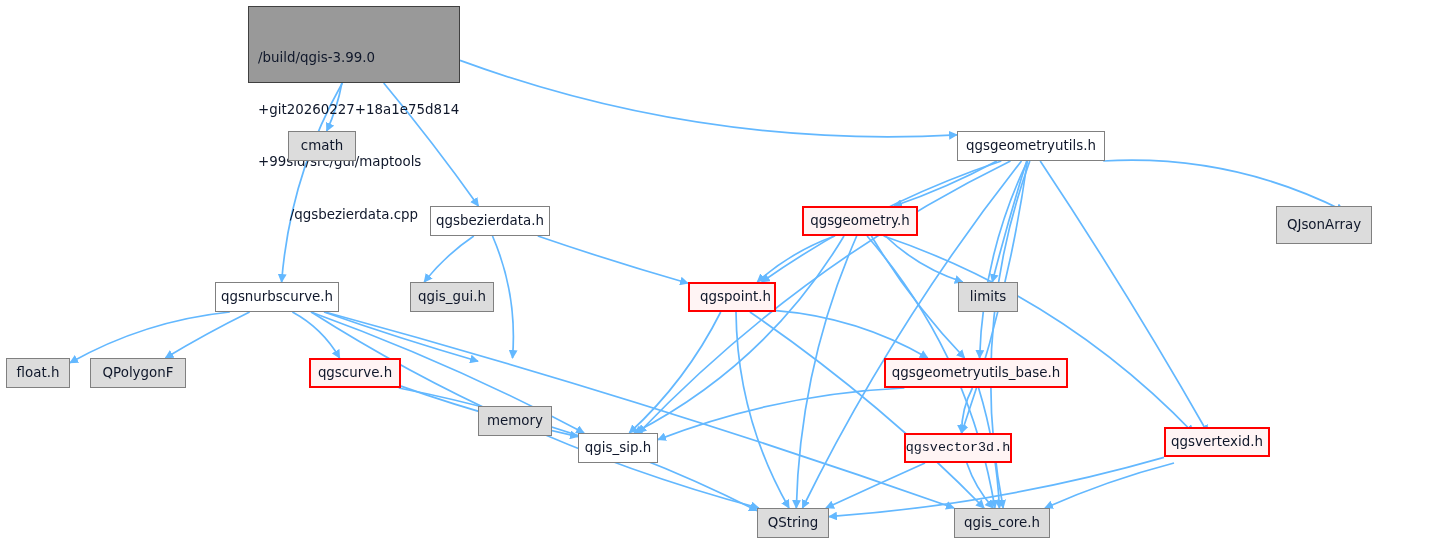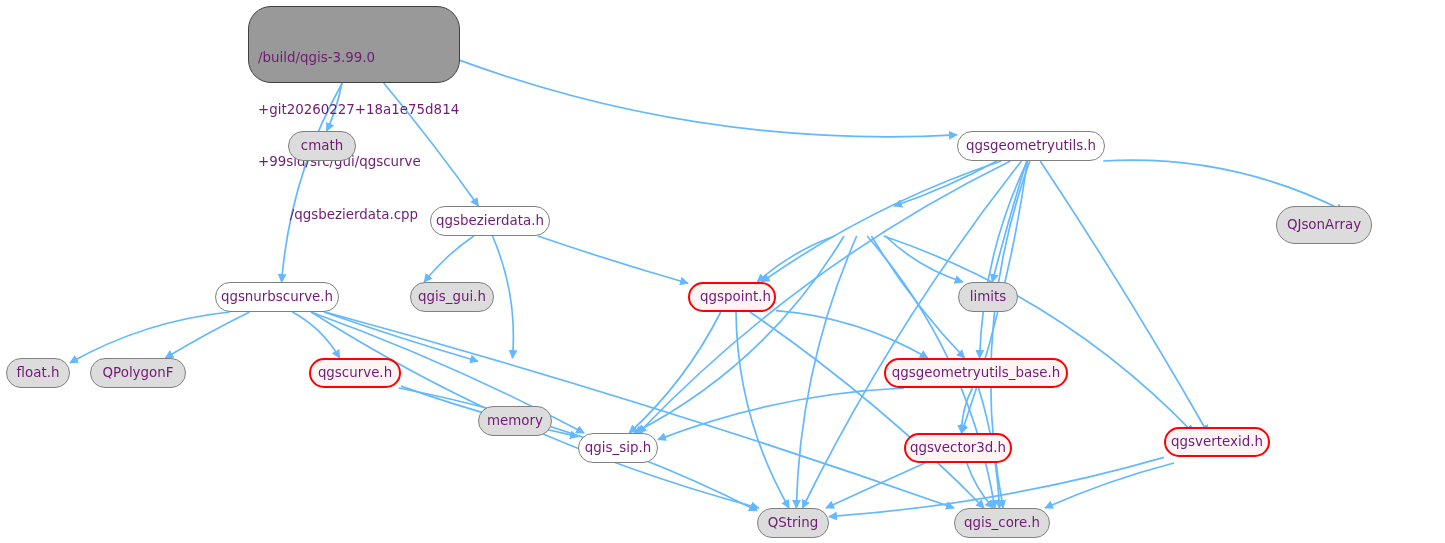--- a/index.html
+++ b/index.html
@@ -23,25 +23,24 @@
     height: 543px;
   }
   .node {
     position: absolute;
     box-sizing: border-box;
     display: flex;
     align-items: center;
     justify-content: center;
     text-align: center;
     font-size: 13.4px;
-    color: #701a75;
+    color: #0f172a;
     line-height: 1.16;
     white-space: pre;
     z-index: 5;
-    border-radius: 23px;
   }
   
   .node.sys {
     background: #dcdcdc;
     border: 1px solid #808080;
   }
   
   .node.plain {
     background: #ffffff;
     border: 1px solid #808080;
@@ -119,35 +118,36 @@
         <path d="M 925.0 463.0 Q 875.4 485.3 826.0 508.0"></path>
         <path d="M 966.8 463.0 Q 975.4 488.2 993.2 508.0"></path>
         <path d="M 1164.0 457.4 Q 999.6 504.5 829.0 516.6"></path>
         <path d="M 1174.0 463.0 Q 1107.7 480.2 1045.0 508.0"></path>
       </g>
   </svg>
 
   <div class="node root" style="left:248px; top:6px; width:212px; height:77px;">
     <span class="ln">/build/qgis-3.99.0</span>
     <span class="ln">+git20260227+18a1e75d814</span>
-    <span class="ln">+99sid/src/gui/qgscurve</span>
+    <span class="ln">+99sid/src/gui/maptools</span>
     <span class="ln indented">/qgsbezierdata.cpp</span>
   </div>
 
 <div class="node sys" style="left: 288px; top: 131px; width: 68px; height: 30px;">cmath</div>
     <div class="node plain" style="left: 957px; top: 131px; width: 148px; height: 30px;">qgsgeometryutils.h</div>
     <div class="node plain" style="left: 430px; top: 206px; width: 120px; height: 30px;">qgsbezierdata.h</div>
+    <div class="node hot" style="left: 802px; top: 206px; width: 116px; height: 30px;">qgsgeometry.h</div>
     <div class="node sys" style="left: 1276px; top: 206px; width: 96px; height: 38px;">QJsonArray</div>
     <div class="node plain" style="left: 215px; top: 282px; width: 124px; height: 30px;">qgsnurbscurve.h</div>
     <div class="node sys" style="left: 366px; top: 282px; width: 84px; height: 30px; margin-left: 44px;">qgis_gui.h</div>
     <div class="node hot" style="left: 688px; top: 282px; width: 88px; height: 30px; padding-left: 7px;">qgspoint.h</div>
     <div class="node sys" style="left: 958px; top: 282px; width: 60px; height: 30px;">limits</div>
     <div class="node sys" style="left: 6px; top: 358px; width: 64px; height: 30px;">float.h</div>
     <div class="node sys" style="left: 90px; top: 358px; width: 96px; height: 30px;">QPolygonF</div>
     <div class="node hot" style="left: 309px; top: 358px; width: 92px; height: 30px;">qgscurve.h</div>
     <div class="node sys" style="left: 478px; top: 358px; width: 74px; height: 30px; margin-top: 48px;">memory</div>
     <div class="node hot" style="left: 884px; top: 358px; width: 184px; height: 30px;">qgsgeometryutils_base.h</div>
     <div class="node plain" style="left: 578px; top: 433px; width: 80px; height: 30px;">qgis_sip.h</div>
-    <div class="node hot" style="left: 904px; top: 433px; width: 108px; height: 30px;">qgsvector3d.h</div>
+    <div class="node hot" style="left: 904px; top: 433px; width: 108px; height: 30px; font-family: Liberation Mono, monospace;">qgsvector3d.h</div>
     <div class="node hot" style="left: 1164px; top: 427px; width: 106px; height: 30px;">qgsvertexid.h</div>
     <div class="node sys" style="left: 757px; top: 508px; width: 72px; height: 30px;">QString</div>
     <div class="node sys" style="left: 954px; top: 508px; width: 96px; height: 30px;">qgis_core.h</div>
   </div>
 
 </body></html>

